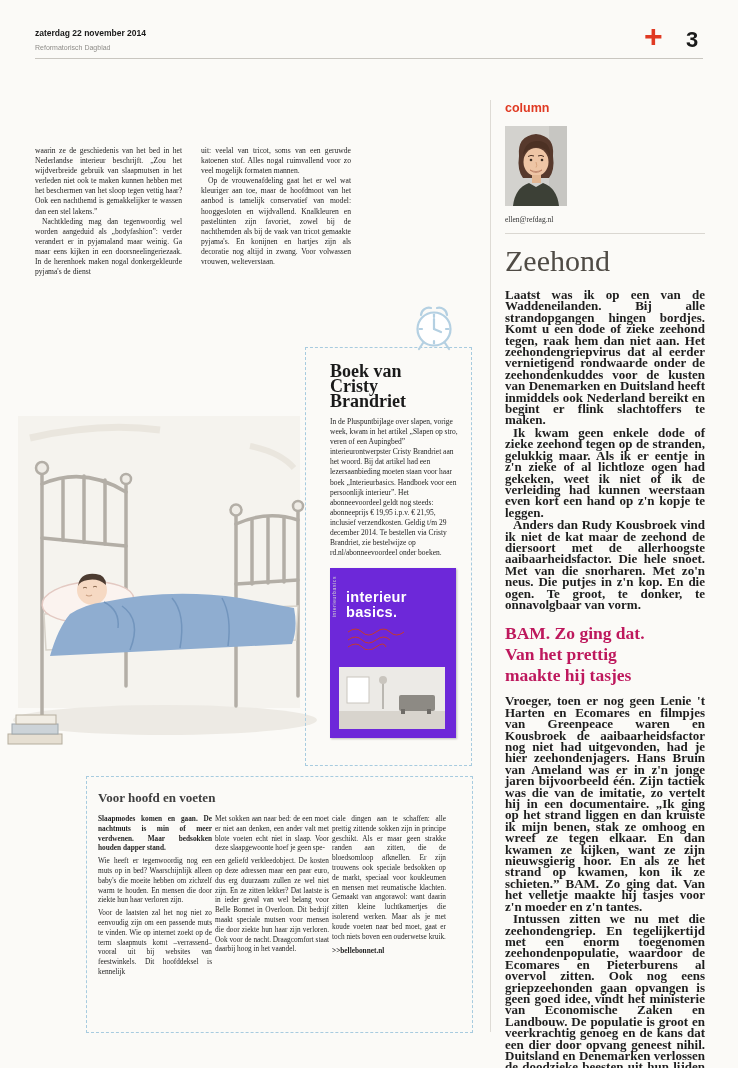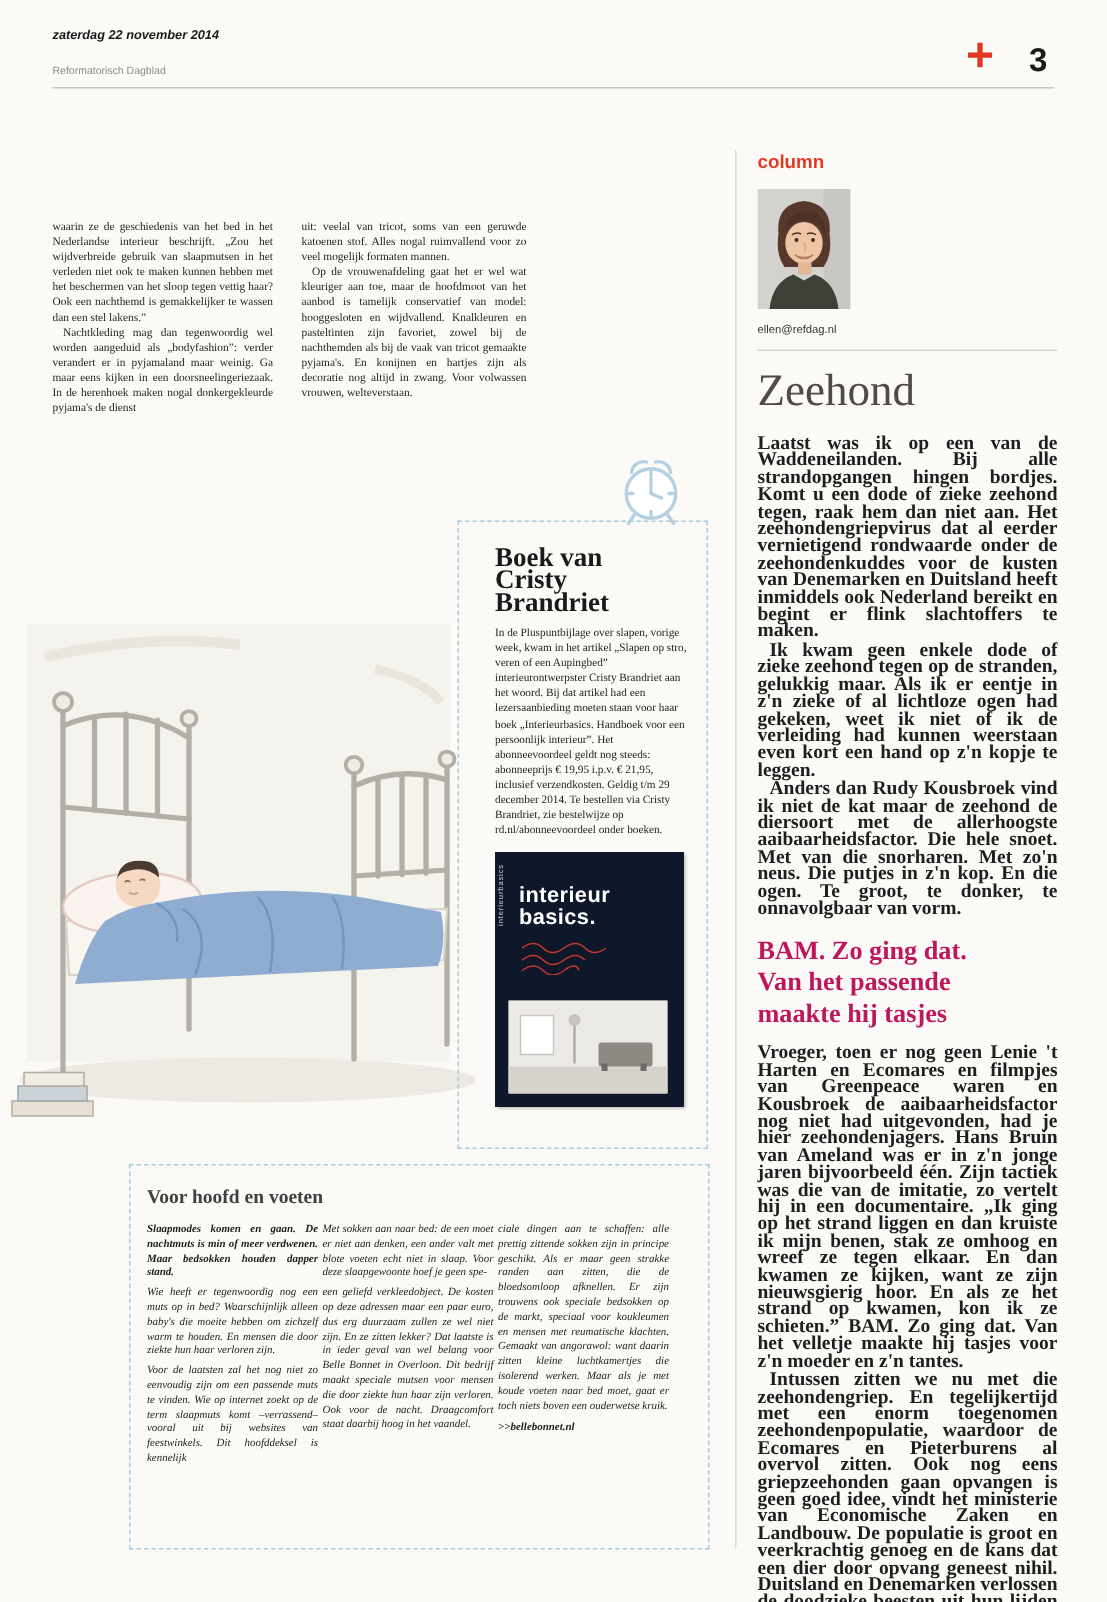--- a/index.html
+++ b/index.html
@@ -3,62 +3,62 @@
 <meta charset="utf-8">
 <style>
   * { margin:0; padding:0; box-sizing:border-box; }
   html,body { background:#9a9a9a; }
   .page {
     position:relative; width:738px; height:1068px; margin:0 auto;
     background:#fbfaf7; overflow:hidden;
     font-family:"Liberation Serif","DejaVu Serif",serif; color:#1e1e1e;
   }
   
-  .hdr-date { position:absolute; left:35px; top:18px; font-family:"Liberation Sans",sans-serif; font-size:8.5px; font-weight:bold; color:#1a1a1a;font-style:italic; }
+  .hdr-date { position:absolute; left:35px; top:28px; font-family:"Liberation Sans",sans-serif; font-size:8.5px; font-weight:bold; color:#1a1a1a; }
   .hdr-paper { position:absolute; left:35px; top:44px; font-family:"Liberation Sans",sans-serif; font-size:7px; color:#8f8d89; }
   .hdr-plus { position:absolute; left:644px; top:20px; font-family:"Liberation Sans",sans-serif; font-size:32px; font-weight:bold; color:#e03a23; line-height:1; }
   .hdr-page { position:absolute; left:686px; top:27px; font-family:"Liberation Sans",sans-serif; font-size:22px; font-weight:bold; color:#1a1a1a; }
   .hdr-rule { position:absolute; left:35px; top:58px; width:668px; height:1px; background:#c9c6c0; }
   
   .lead-col { position:absolute; top:146px; }
   .lead-col1 { left:35px; width:147px; }
   .lead-col2 { left:201px; width:150px; }
   .lead-col p { font-size:7.6px; line-height:10.1px; text-align:justify; overflow-wrap:break-word; }
   .lead-col p.ind { text-indent:7px; }
   
   .illustration { position:absolute; left:0; top:386px; width:318px; height:402px; }
   
   .clock { position:absolute; left:408px; top:300px; width:52px; height:52px; z-index:3; }
   
   .book-box { position:absolute; left:305px; top:347px; width:167px; height:419px;
     border:1px dashed #a7cbdf; padding:16px 13px 12px 24px; z-index:2; }
   .book-title { font-size:18px; line-height:15px; font-weight:bold; color:#1a1a1a; margin-bottom:8px; }
   .book-body { font-size:7.5px; line-height:10.1px; text-align:left; overflow-wrap:break-word; }
-  .book-cover { position:relative; margin-top:10px; width:126px; height:170px; background:#0f172a; box-shadow:1px 1px 2px rgba(0,0,0,.25); }
+  .book-cover { position:relative; margin-top:10px; width:126px; height:170px; background:#6d28d9; box-shadow:1px 1px 2px rgba(0,0,0,.25); }
   .cover-spine { position:absolute; left:1px; top:8px; writing-mode:vertical-rl; transform:rotate(180deg);
     font-family:"Liberation Sans",sans-serif; font-size:5px; color:#cfcfcf; letter-spacing:.6px; }
   .cover-title { position:absolute; left:16px; top:22px; font-family:"Liberation Sans",sans-serif;
     font-size:14.5px; line-height:15px; font-weight:bold; color:#ffffff; letter-spacing:.3px; }
   .cover-script { position:absolute; left:16px; top:58px; }
   .cover-photo { position:absolute; left:9px; bottom:9px; width:106px; height:62px; background:#eceae6; }
   
   .feet-box { position:absolute; left:86px; top:776px; width:387px; height:257px;
     border:1px dashed #a7cbdf; padding:13px 11px 10px 11px; z-index:2; background:#fbfaf7; }
   .feet-title { font-size:13px; font-weight:bold; color:#404040; margin-bottom:8px; }
-  .feet-cols { display:flex; gap:3px;font-style:italic; }
+  .feet-cols { display:flex; gap:3px; }
   .fcol { width:114px; font-size:7.3px; line-height:9.8px; text-align:justify; overflow-wrap:break-word; }
   .fcol p { margin-bottom:3px; }
   .flead { font-weight:bold; }
   .flink { font-weight:bold; margin-top:5px; cursor:pointer; }
   
   .v-divider { position:absolute; left:490px; top:100px; width:1px; height:932px; background:#dedbd5; }
   .colsec { position:absolute; left:505px; top:101px; width:200px; }
   .col-label { font-family:"Liberation Sans",sans-serif; font-size:12.5px; font-weight:bold; color:#e03a23; }
   .portrait { margin-top:11px; width:62px; height:80px; }
-  .email { margin-top:9px; font-family:Liberation Sans, sans-serif; font-size:7.5px; color:#333;
+  .email { margin-top:9px; font-family:Liberation Serif, serif; font-size:7.5px; color:#333;
     padding-bottom:9px; border-bottom:1px solid #dad7d1; cursor:pointer; }
   .col-title { margin-top:11px; font-size:30px; line-height:32px; font-weight:normal; color:#4f4b45; }
   .col-body { margin-top:12px; }
   .col-body p { font-size:13px; line-height:11.4px; text-align:justify; overflow-wrap:break-word;font-weight:bold; }
   .col-body p.ind { text-indent:8px; margin-top:1px; }
   .subhead { margin:13px 0 9px 0; font-size:17.5px; line-height:21px; font-weight:bold; color:#be185d; }
 </style>
 </head>
 <body>
 
@@ -219,21 +219,21 @@
       </svg>
     </div>
     <div class="email">ellen@refdag.nl</div>
     <h1 class="col-title">Zeehond</h1>
     <div class="col-body">
       <p>Laatst was ik op een van de Waddeneilanden. Bij alle strandopgangen hingen bordjes. Komt u een dode of zieke zeehond tegen, raak hem dan niet aan. Het zeehondengriepvirus dat al eerder vernietigend rondwaarde onder de zeehondenkuddes voor de kusten van Denemarken en Duitsland heeft inmiddels ook Nederland bereikt en begint er flink slachtoffers te maken.</p>
       <p class="ind">Ik kwam geen enkele dode of zieke zeehond tegen op de stranden, gelukkig maar. Als ik er eentje in z'n zieke of al lichtloze ogen had gekeken, weet ik niet of ik de verleiding had kunnen weerstaan even kort een hand op z'n kopje te leggen.</p>
       <p class="ind">Anders dan Rudy Kousbroek vind ik niet de kat maar de zeehond de diersoort met de allerhoogste aaibaarheidsfactor. Die hele snoet. Met van die snorharen. Met zo'n neus. Die putjes in z'n kop. En die ogen. Te groot, te donker, te onnavolgbaar van vorm.</p>
       <h2 class="subhead">
         <span>BAM. Zo ging dat.</span><br>
-        <span>Van het passende</span><br>
+        <span>Van het prettig</span><br>
         <span>maakte hij tasjes</span>
       </h2>
       <p>Vroeger, toen er nog geen Lenie 't Harten en Ecomares en filmpjes van Greenpeace waren en Kousbroek de aaibaarheidsfactor nog niet had uitgevonden, had je hier zeehondenjagers. Hans Bruin van Ameland was er in z'n jonge jaren bijvoorbeeld één. Zijn tactiek was die van de imitatie, zo vertelt hij in een documentaire. „Ik ging op het strand liggen en dan kruiste ik mijn benen, stak ze omhoog en wreef ze tegen elkaar. En dan kwamen ze kijken, want ze zijn nieuwsgierig hoor. En als ze het strand op kwamen, kon ik ze schieten.” BAM. Zo ging dat. Van het velletje maakte hij tasjes voor z'n moeder en z'n tantes.</p>
       <p class="ind">Intussen zitten we nu met die zeehondengriep. En tegelijkertijd met een enorm toegenomen zeehondenpopulatie, waardoor de Ecomares en Pieterburens al overvol zitten. Ook nog eens griepzeehonden gaan opvangen is geen goed idee, vindt het ministerie van Economische Zaken en Landbouw. De populatie is groot en veerkrachtig genoeg en de kans dat een dier door opvang geneest nihil. Duitsland en Denemarken verlossen de doodzieke beesten uit hun lijden met een pistoolschot. Neehee, zegt Lenie 't Hart. Nederland heeft de morele plicht elk dier in nood te helpen.</p>
       <p class="ind">Tja. Het recht op het mogen tonen van mededogen staat hier tegenover de plicht de natuur te respecteren. En intussen zwemmen die beesten maar rond. Met al die snoeten. Met van die ogen.</p>
     </div>
   </aside>
 
 </div>
 

